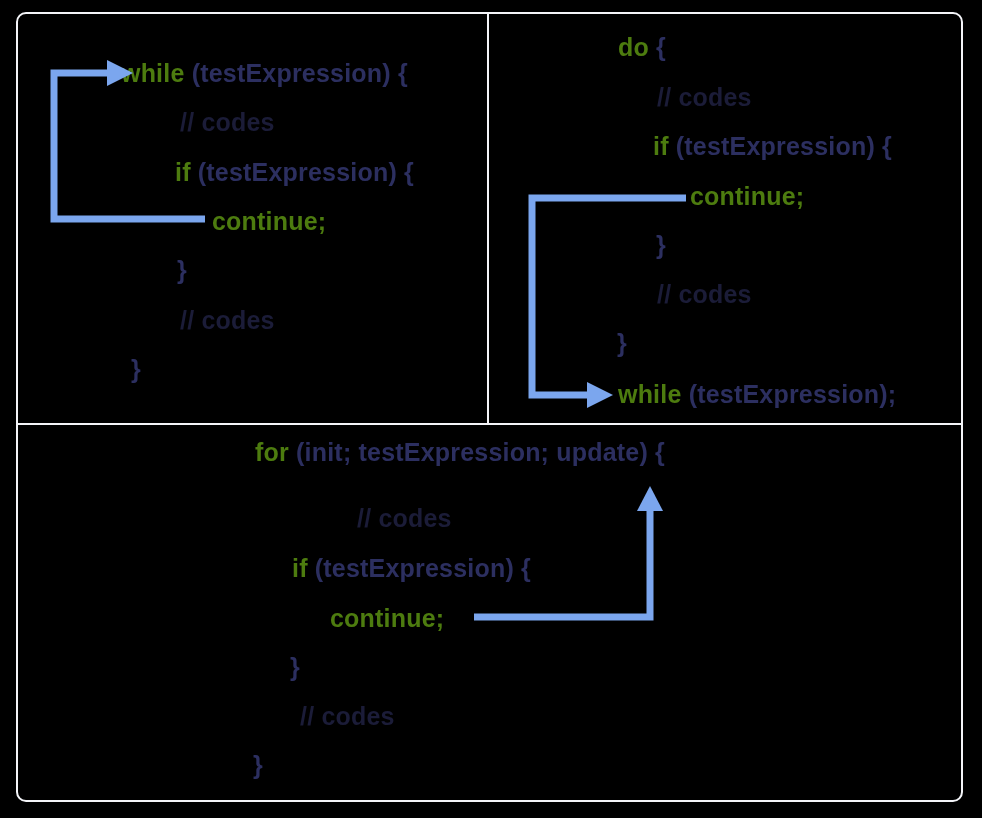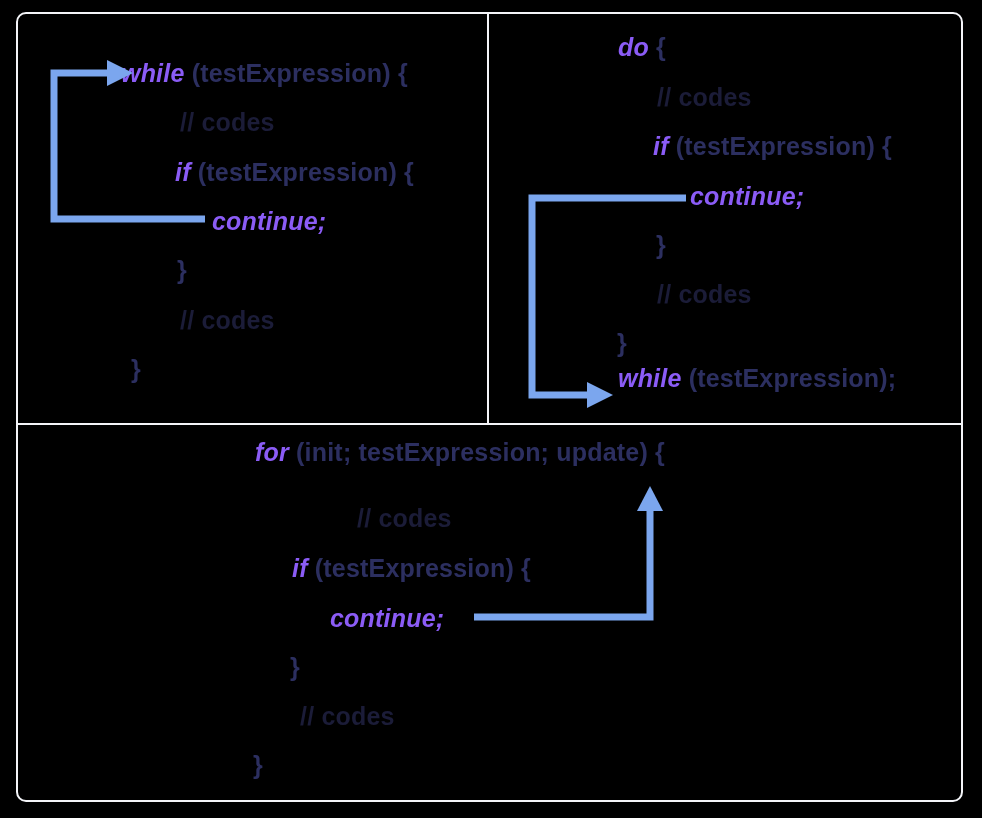--- a/index.html
+++ b/index.html
@@ -10,21 +10,21 @@
   .frame{
     position:absolute;left:16px;top:12px;width:947px;height:790px;
     box-sizing:border-box;border:2px solid #f4f5f9;border-radius:10px;
   }
   .divider-v{position:absolute;left:487px;top:12px;width:2px;height:411px;background:#f4f5f9;}
   .divider-h{position:absolute;left:16px;top:423px;width:947px;height:2px;background:#f4f5f9;}
   .line{
     position:absolute;white-space:pre;font-size:25px;line-height:32px;height:32px;
     letter-spacing:0.2px;
   }
-  .kw{color:#8b5cf6;font-style:italic;}
+  .kw{color:#4d7c0f;}
   .code{color:#2c2f60;}
   .comment{color:#1b1c38;}
   svg.arrows{position:absolute;left:0;top:0;width:982px;height:818px;pointer-events:none;}
 </style>
 </head>
 <body>
 
 <div id="screen">
 
   <div class="frame"></div>
@@ -42,21 +42,21 @@
   </div>
 
   <div>
     <div class="line" style="left:618px;top:31px"><span class="kw">do</span><span class="code"> {</span></div>
     <div class="line" style="left:657px;top:81px"><span class="comment">// codes</span></div>
     <div class="line" style="left:653px;top:130px"><span class="kw">if</span><span class="code"> (testExpression) {</span></div>
     <div class="line" style="left:690px;top:180px"><span class="kw">continue;</span></div>
     <div class="line" style="left:656px;top:229px"><span class="code">}</span></div>
     <div class="line" style="left:657px;top:278px"><span class="comment">// codes</span></div>
     <div class="line" style="left:617px;top:327px"><span class="code">}</span></div>
-    <div class="line" style="left:618px;top:362px"><span class="kw">while</span><span class="code"> (testExpression);</span></div>
+    <div class="line" style="left:618px;top:378px"><span class="kw">while</span><span class="code"> (testExpression);</span></div>
   </div>
 
   <div>
     <div class="line" style="left:255px;top:436px"><span class="kw">for</span><span class="code"> (init; testExpression; update) {</span></div>
     <div class="line" style="left:357px;top:502px"><span class="comment">// codes</span></div>
     <div class="line" style="left:292px;top:552px"><span class="kw">if</span><span class="code"> (testExpression) {</span></div>
     <div class="line" style="left:330px;top:602px"><span class="kw">continue;</span></div>
     <div class="line" style="left:290px;top:651px"><span class="code">}</span></div>
     <div class="line" style="left:300px;top:700px"><span class="comment">// codes</span></div>
     <div class="line" style="left:253px;top:749px"><span class="code">}</span></div>

